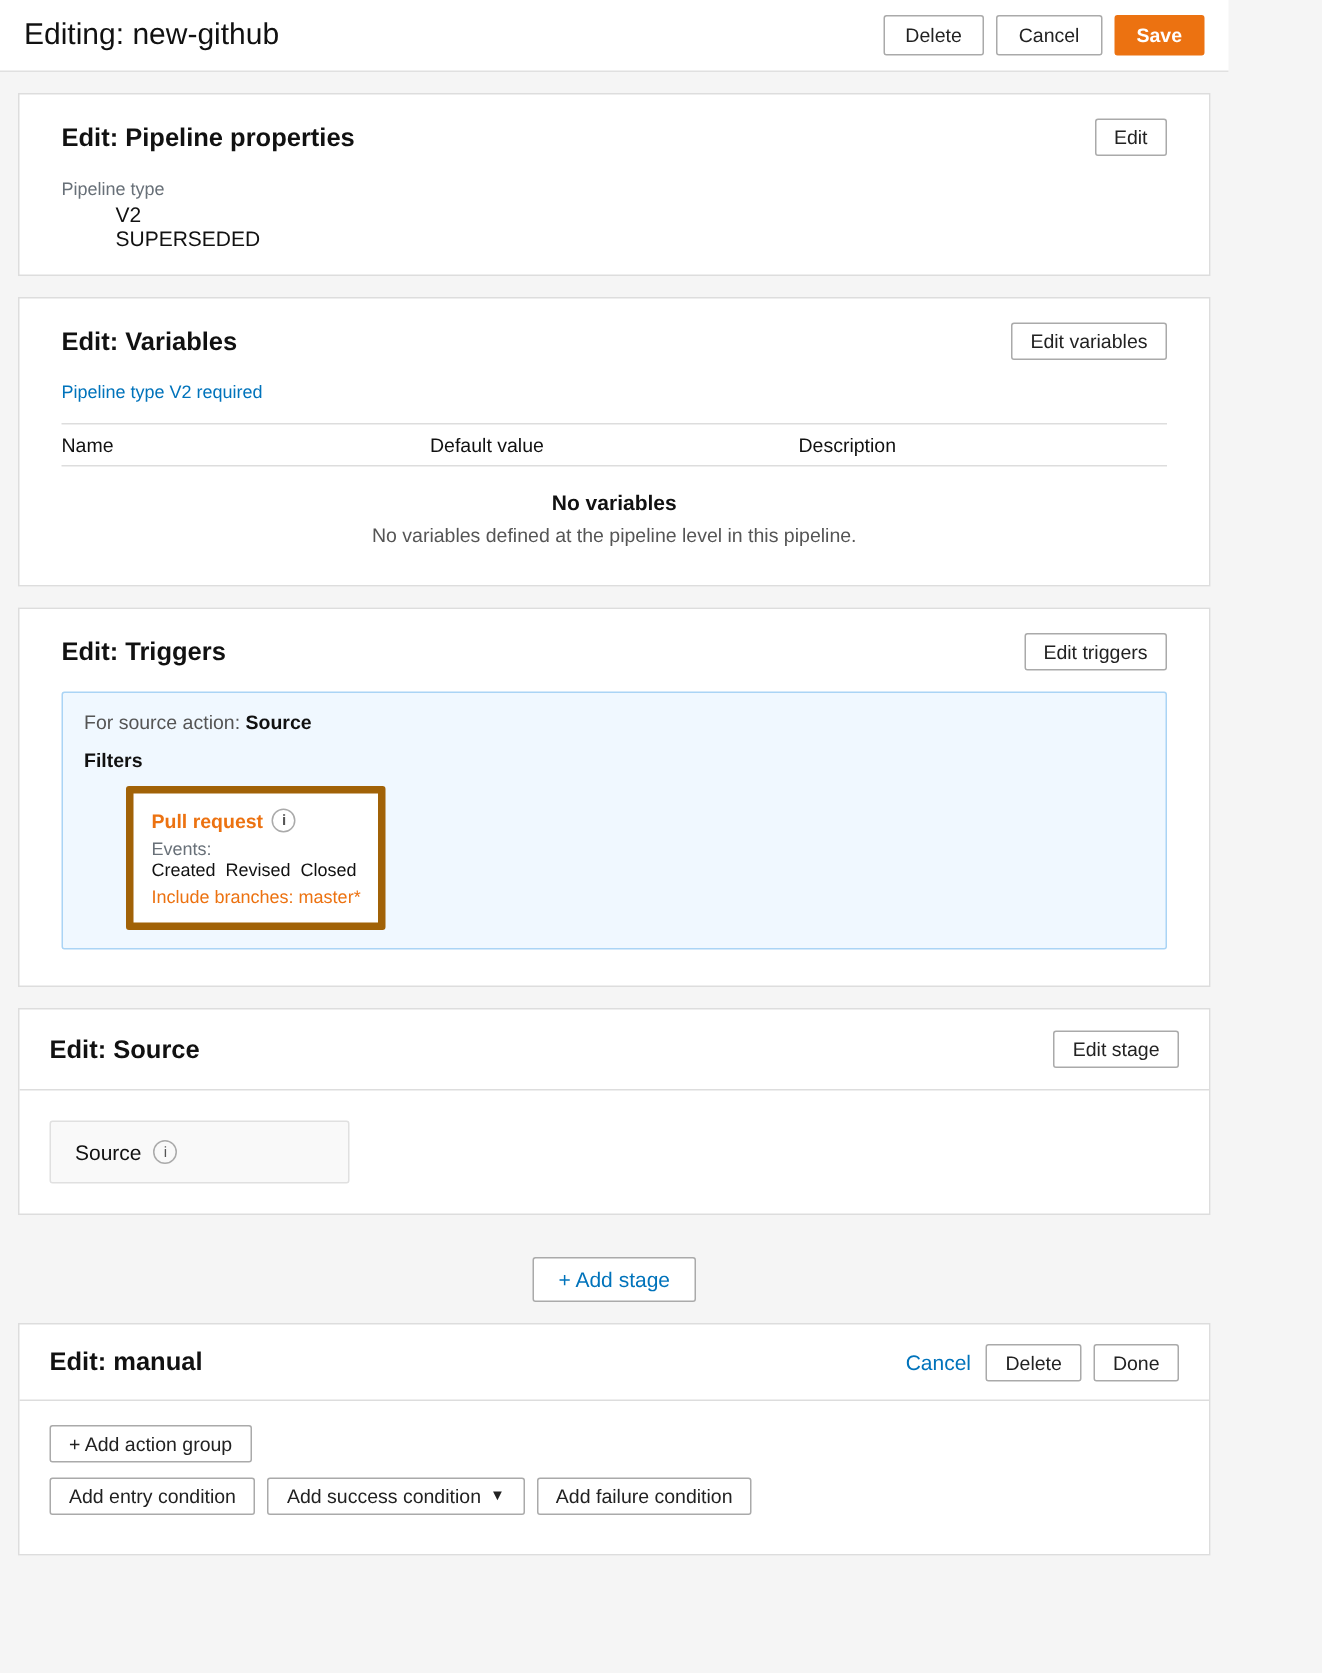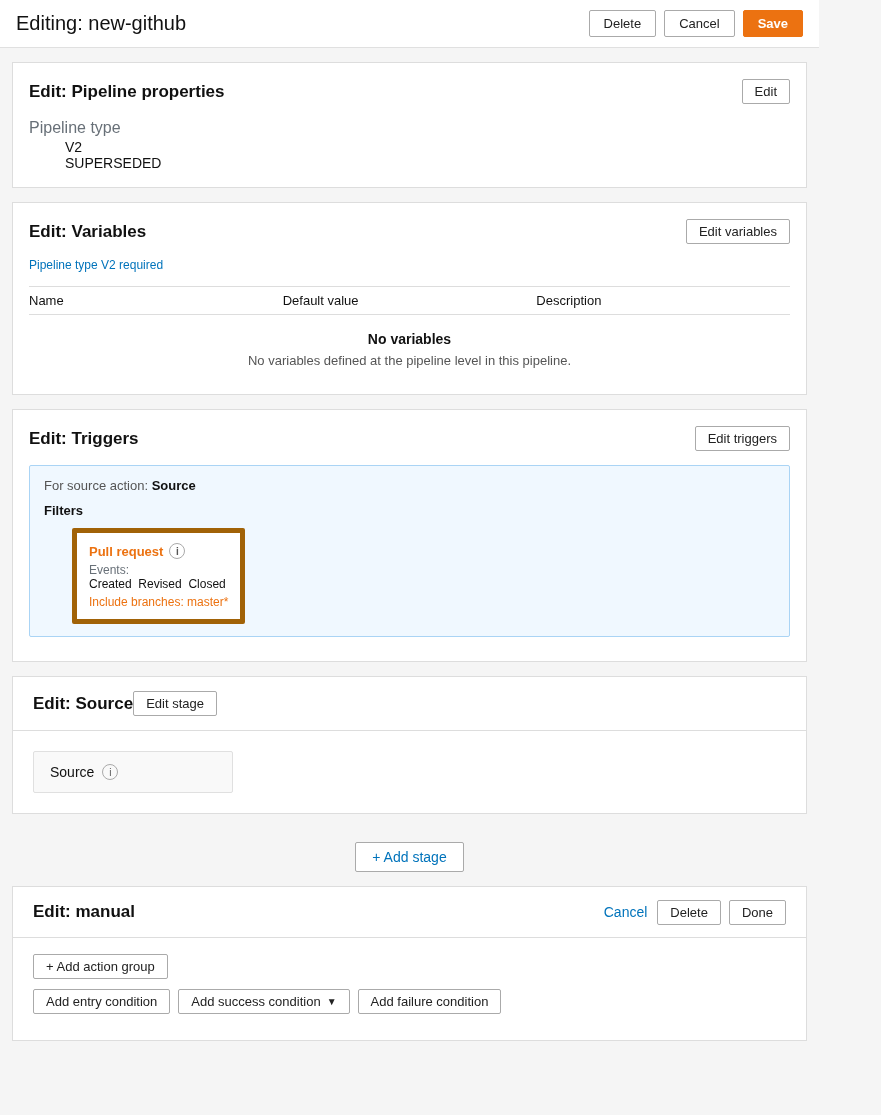--- a/index.html
+++ b/index.html
@@ -50,37 +50,37 @@
     }
     .btn-small {
       padding: 4px 12px;
       font-size: 13px;
     }
     
     .section {
       background: #fff;
       border: 1px solid #ddd;
       margin: 14px 12px;
-      padding: 16px 16px;
+      padding: 16px 28px;
     }
     .section-header {
       display: flex;
       align-items: center;
       justify-content: space-between;
       margin-bottom: 14px;
     }
     .section-title {
       font-size: 17px;
       font-weight: 600;
       color: #111;
     }
     
     .prop-label {
       color: #687078;
-      font-size: 16px;
+      font-size: 12px;
       margin-top: 15px;
       margin-bottom: 2px;
     }
     .prop-value {
       font-size: 14px;
       color: #111;
       margin-left: 36px;
     }
     .prop-label-link {
       color: #0073bb;
@@ -184,20 +184,21 @@
     }
     
     .source-stage {
       background: #fff;
       border: 1px solid #ddd;
       margin: 14px 12px;
     }
     .source-stage-header {
       display: flex;
       align-items: center;
+      justify-content: space-between;
       padding: 14px 20px;
       border-bottom: 1px solid #ddd;
     }
     .source-stage-body {
       padding: 20px 20px;
     }
     .source-action {
       display: flex;
       align-items: center;
       gap: 8px;

